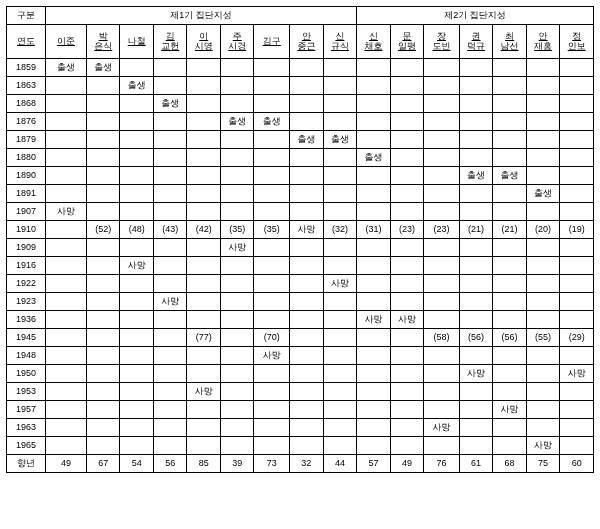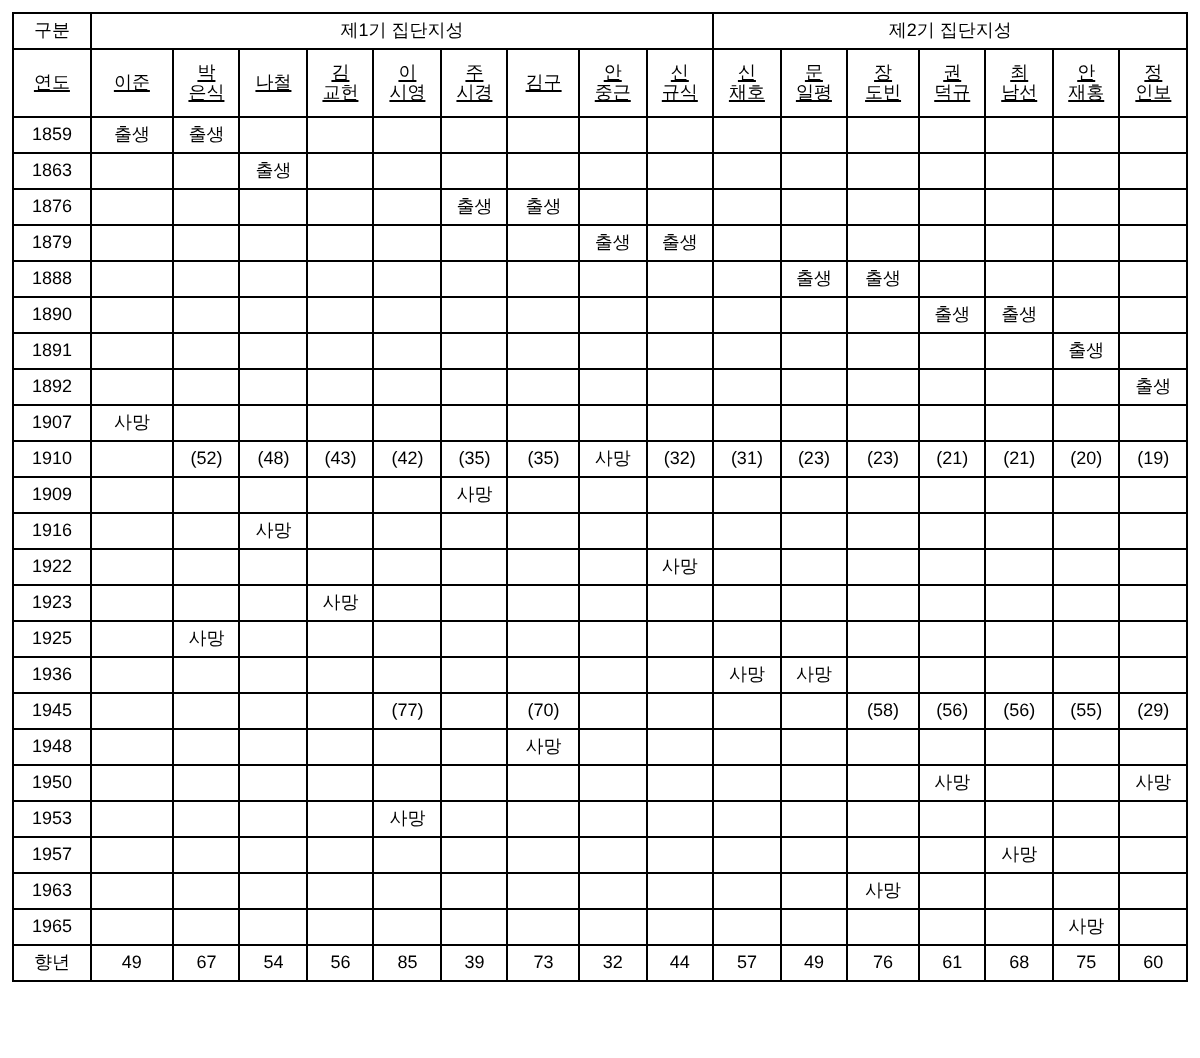--- a/index.html
+++ b/index.html
@@ -149,20 +149,39 @@
           <td class=""></td>
           <td class=""></td>
           <td class=""></td>
           <td class=""></td>
           <td class=""></td>
           <td class=""></td>
           <td class=""></td>
           <td class=""></td>
         </tr>
         <tr>
+          <td class="col-year year-blue">1868</td>
+          <td class=""></td>
+          <td class=""></td>
+          <td class=""></td>
+          <td class="cell-blue">출생</td>
+          <td class=""></td>
+          <td class=""></td>
+          <td class=""></td>
+          <td class=""></td>
+          <td class=""></td>
+          <td class=""></td>
+          <td class=""></td>
+          <td class=""></td>
+          <td class=""></td>
+          <td class=""></td>
+          <td class=""></td>
+          <td class=""></td>
+        </tr>
+        <tr>
           <td class="col-year year-blue">1876</td>
           <td class=""></td>
           <td class=""></td>
           <td class=""></td>
           <td class=""></td>
           <td class=""></td>
           <td class="cell-blue">출생</td>
           <td class="cell-blue">출생</td>
           <td class=""></td>
           <td class=""></td>
@@ -187,33 +206,33 @@
           <td class="cell-blue">출생</td>
           <td class=""></td>
           <td class=""></td>
           <td class=""></td>
           <td class=""></td>
           <td class=""></td>
           <td class=""></td>
           <td class=""></td>
         </tr>
         <tr>
-          <td class="col-year year-black">1888</td>
-          <td class=""></td>
-          <td class=""></td>
-          <td class=""></td>
-          <td class=""></td>
-          <td class=""></td>
-          <td class=""></td>
-          <td class=""></td>
-          <td class=""></td>
-          <td class=""></td>
-          <td class=""></td>
-          <td class="cell-black">출생</td>
-          <td class="cell-black">출생</td>
+          <td class="col-year year-blue">1880</td>
+          <td class=""></td>
+          <td class=""></td>
+          <td class=""></td>
+          <td class=""></td>
+          <td class=""></td>
+          <td class=""></td>
+          <td class=""></td>
+          <td class=""></td>
+          <td class=""></td>
+          <td class="cell-blue">출생</td>
+          <td class=""></td>
+          <td class=""></td>
           <td class=""></td>
           <td class=""></td>
           <td class=""></td>
           <td class=""></td>
         </tr>
         <tr>
           <td class="col-year year-black">1890</td>
           <td class=""></td>
           <td class=""></td>
           <td class=""></td>
@@ -242,39 +261,20 @@
           <td class=""></td>
           <td class=""></td>
           <td class=""></td>
           <td class=""></td>
           <td class=""></td>
           <td class=""></td>
           <td class=""></td>
           <td class=""></td>
           <td class="cell-black">출생</td>
           <td class=""></td>
-        </tr>
-        <tr>
-          <td class="col-year year-black">1892</td>
-          <td class=""></td>
-          <td class=""></td>
-          <td class=""></td>
-          <td class=""></td>
-          <td class=""></td>
-          <td class=""></td>
-          <td class=""></td>
-          <td class=""></td>
-          <td class=""></td>
-          <td class=""></td>
-          <td class=""></td>
-          <td class=""></td>
-          <td class=""></td>
-          <td class=""></td>
-          <td class=""></td>
-          <td class="cell-black">출생</td>
         </tr>
         <tr>
           <td class="col-year year-black">1907</td>
           <td class="cell-black">사망</td>
           <td class=""></td>
           <td class=""></td>
           <td class=""></td>
           <td class=""></td>
           <td class=""></td>
           <td class=""></td>
@@ -363,39 +363,20 @@
           <td class=""></td>
           <td class=""></td>
           <td class=""></td>
         </tr>
         <tr>
           <td class="col-year year-black">1923</td>
           <td class=""></td>
           <td class=""></td>
           <td class=""></td>
           <td class="cell-black">사망</td>
-          <td class=""></td>
-          <td class=""></td>
-          <td class=""></td>
-          <td class=""></td>
-          <td class=""></td>
-          <td class=""></td>
-          <td class=""></td>
-          <td class=""></td>
-          <td class=""></td>
-          <td class=""></td>
-          <td class=""></td>
-          <td class=""></td>
-        </tr>
-        <tr>
-          <td class="col-year year-black">1925</td>
-          <td class=""></td>
-          <td class="cell-black">사망</td>
-          <td class=""></td>
-          <td class=""></td>
           <td class=""></td>
           <td class=""></td>
           <td class=""></td>
           <td class=""></td>
           <td class=""></td>
           <td class=""></td>
           <td class=""></td>
           <td class=""></td>
           <td class=""></td>
           <td class=""></td>

